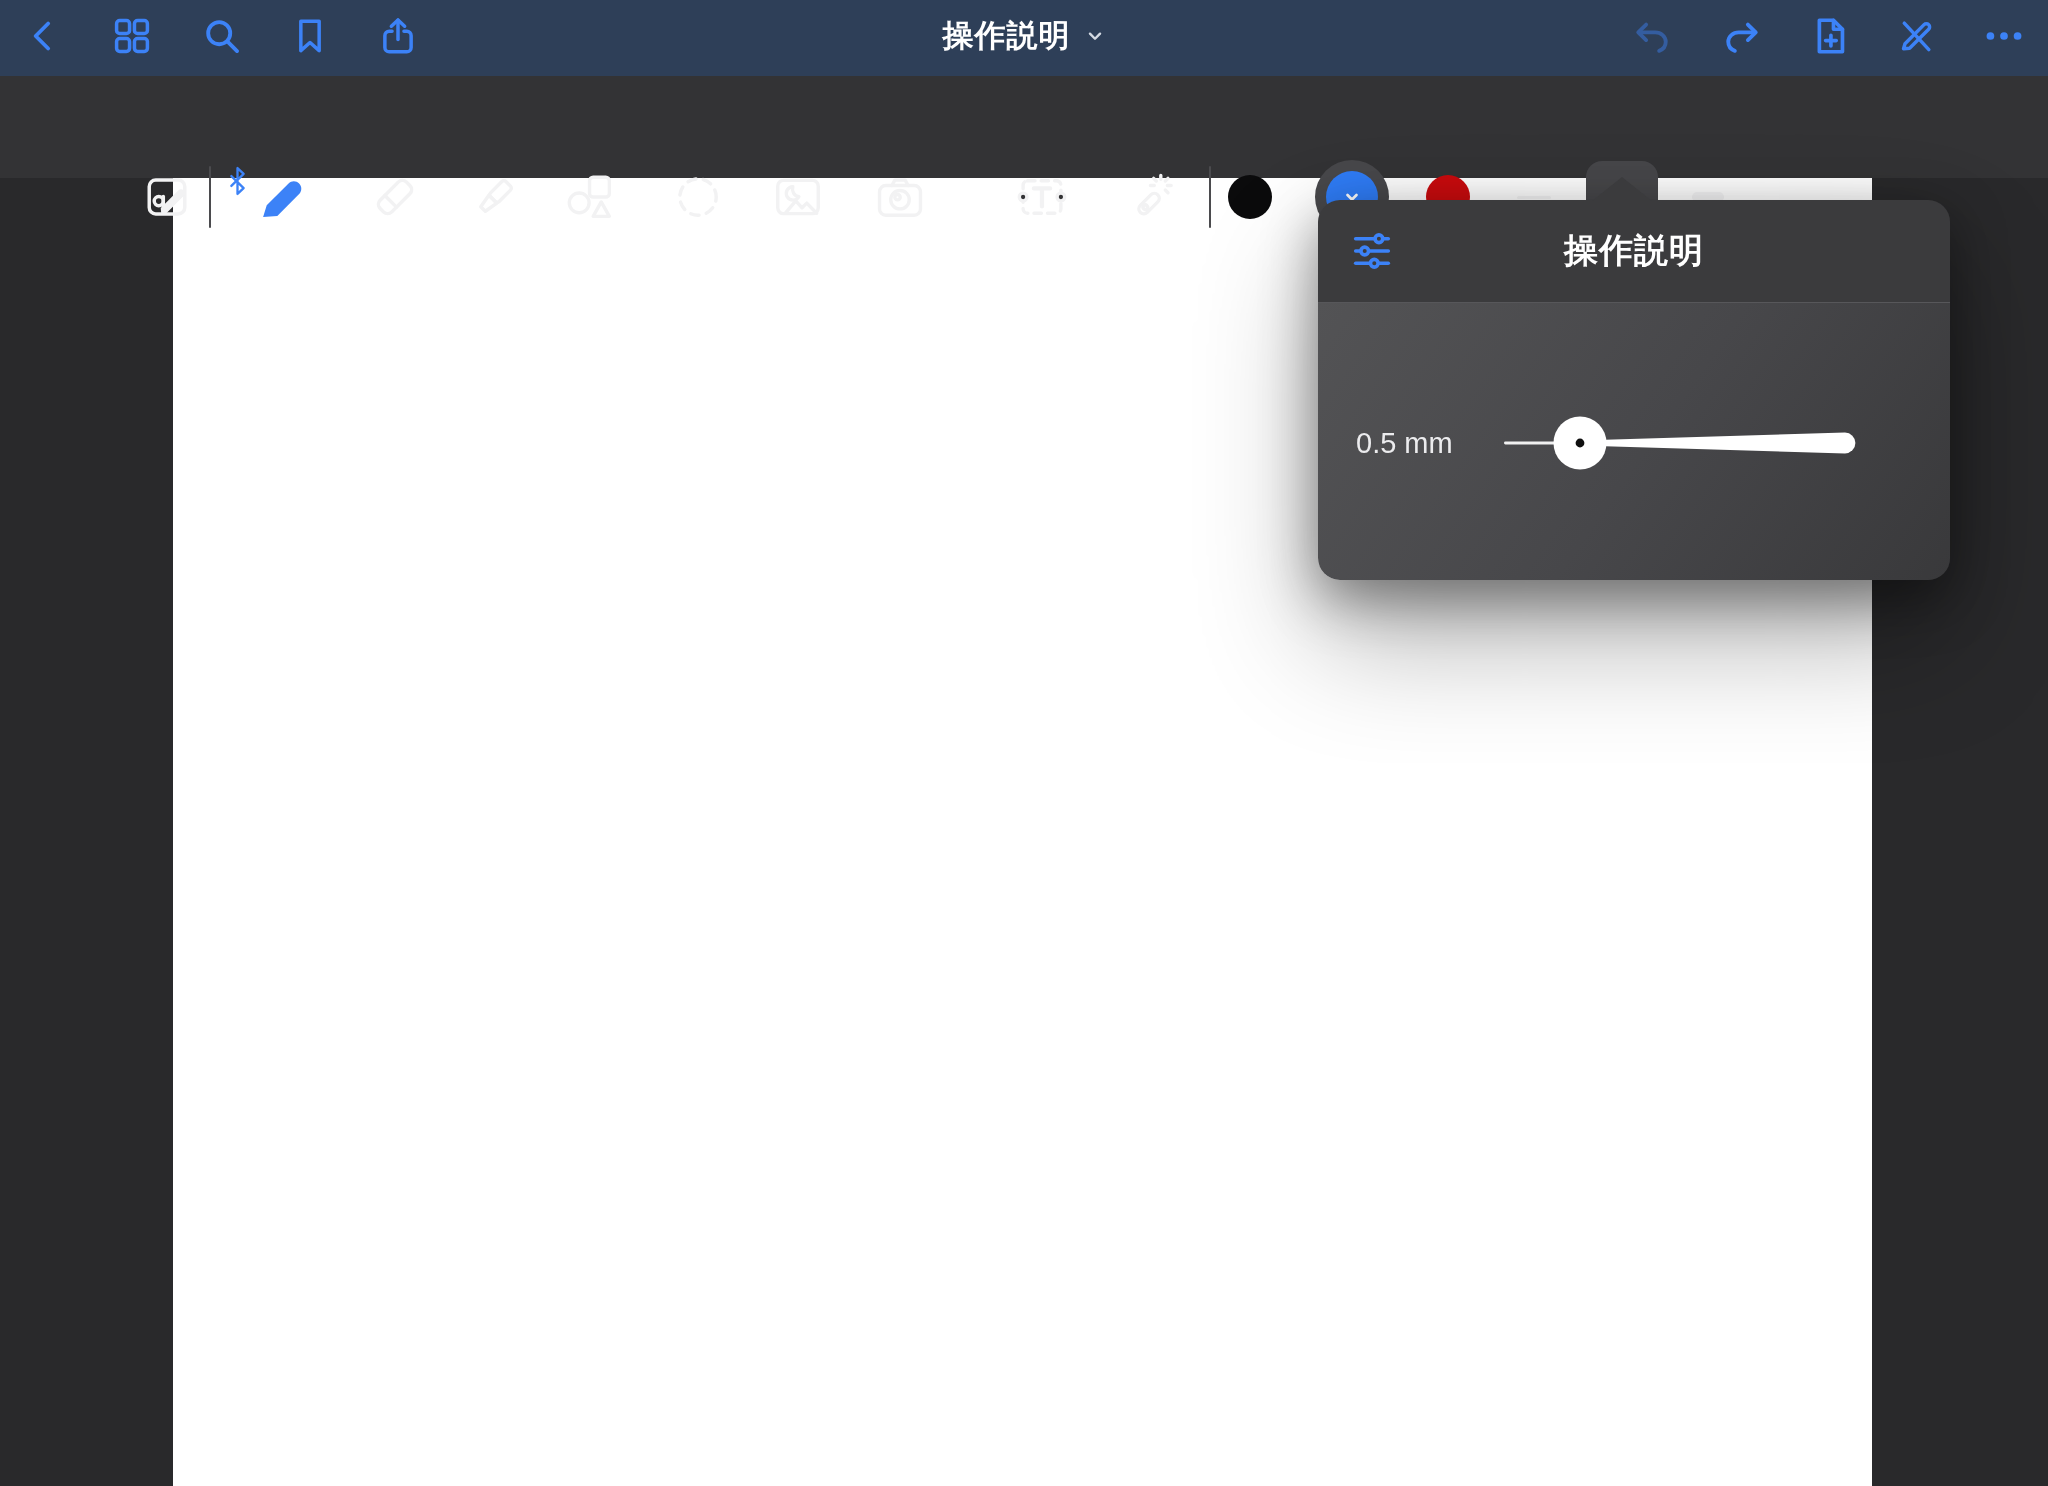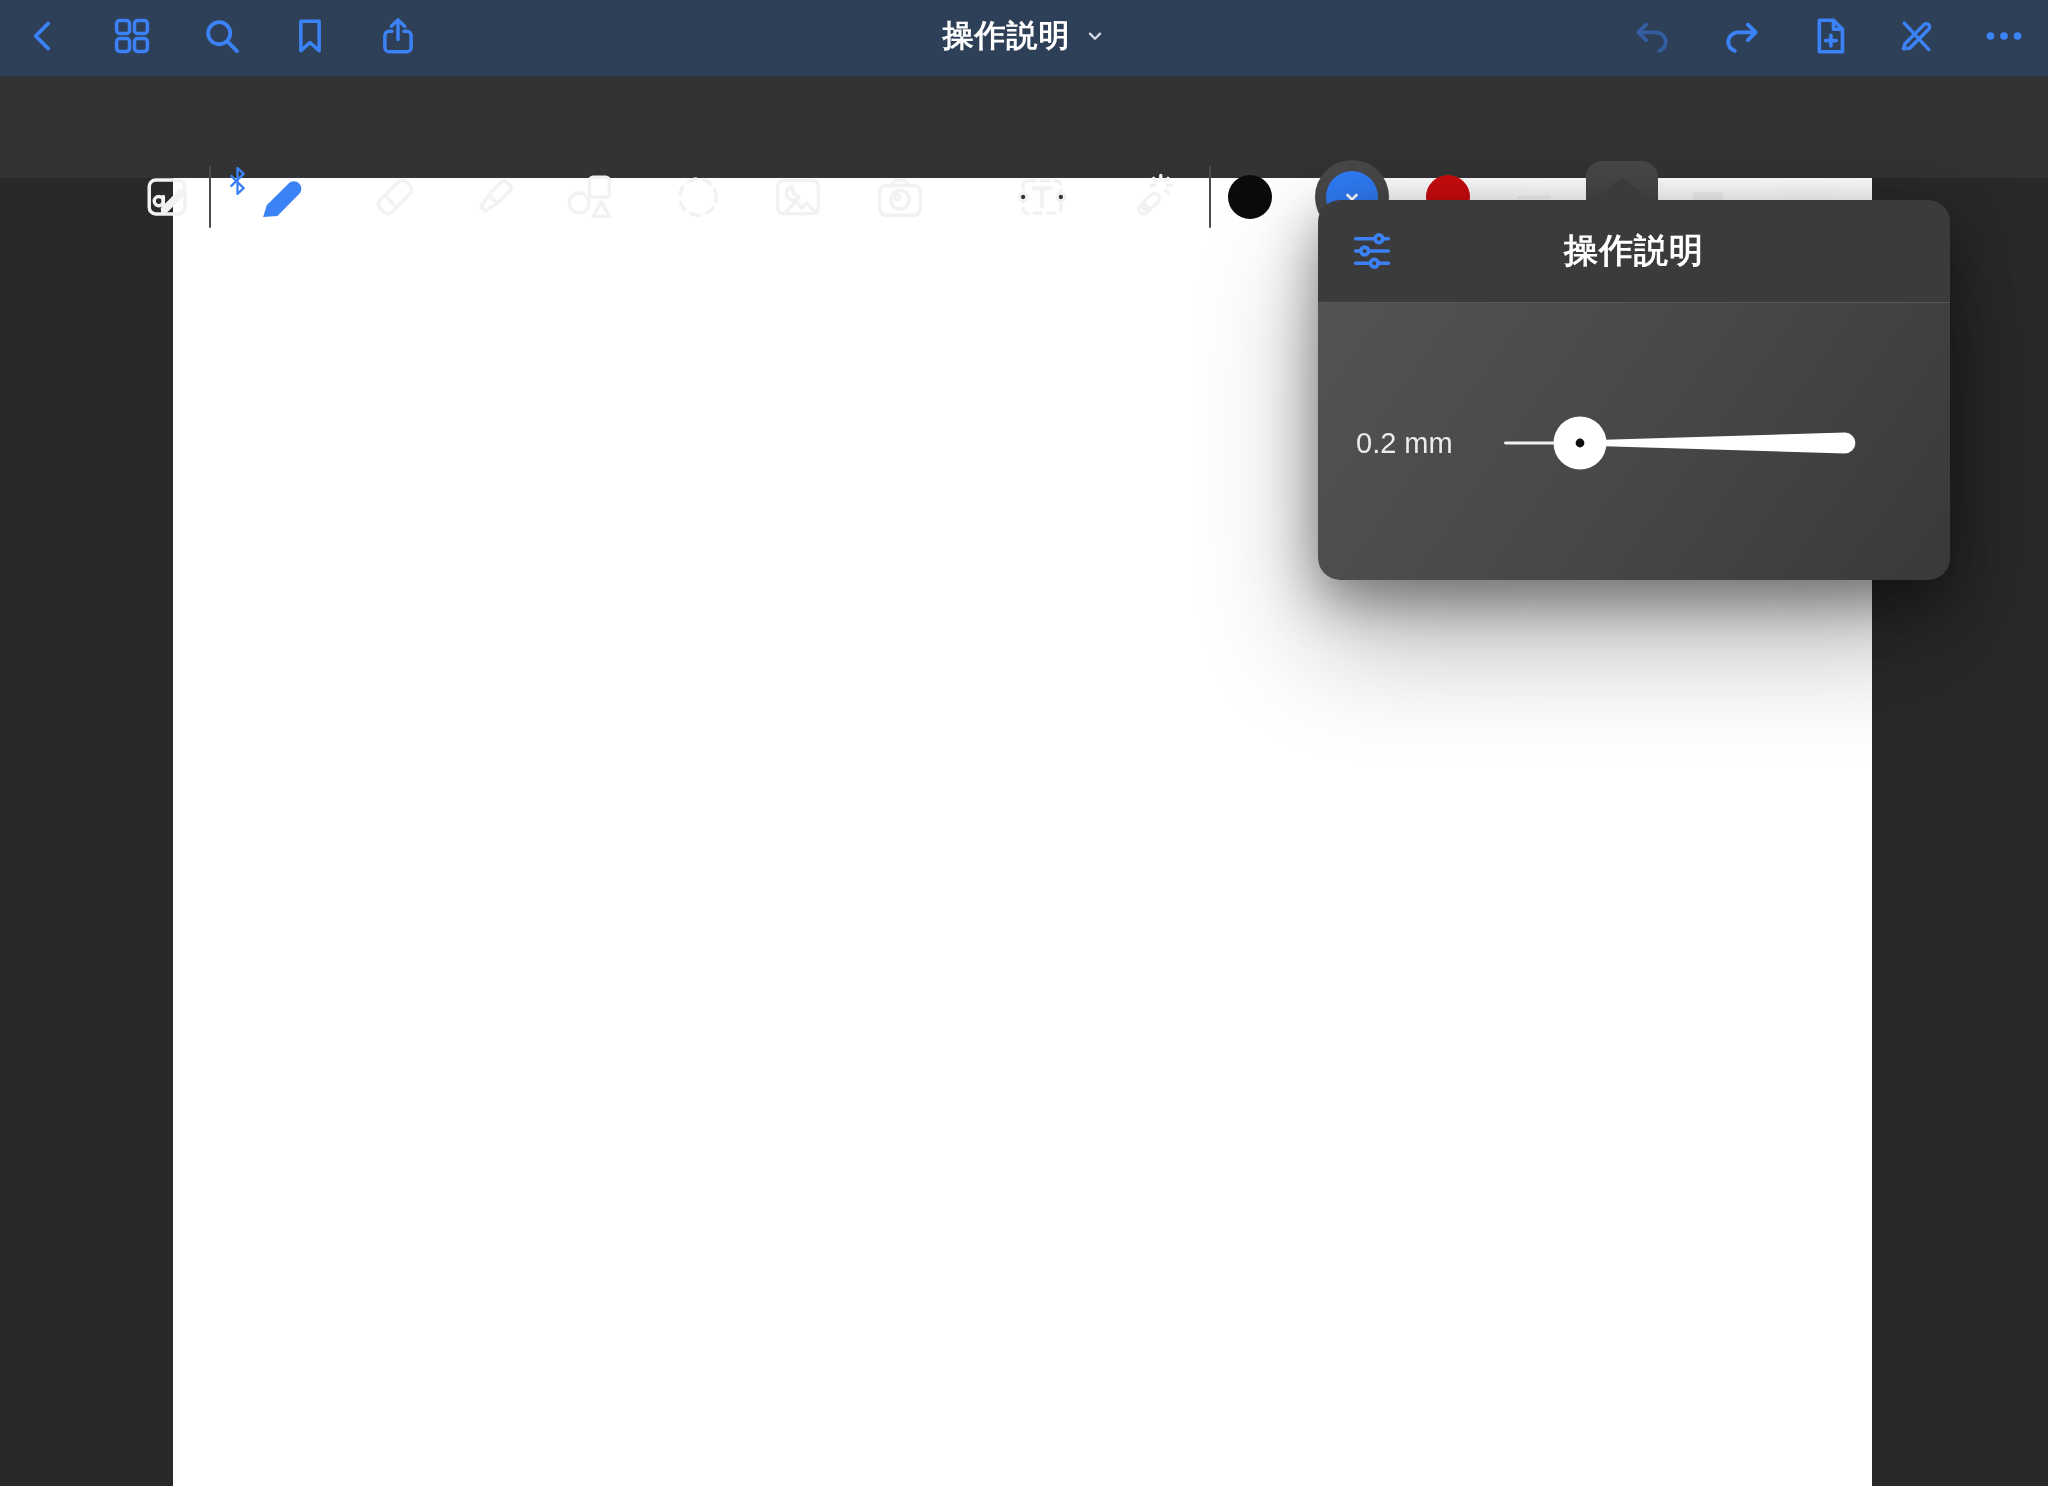--- a/index.html
+++ b/index.html
@@ -255,21 +255,21 @@
           <path d="M3.5 12 H20.5"></path>
             <circle cx="8.2" cy="12" r="2" fill="#3b3b3d"></circle>
           <path d="M3.5 18.4 H20.5"></path>
             <circle cx="13.2" cy="18.4" r="2" fill="#3b3b3d"></circle>
         </svg>
       </button>
       <div class="pop-title">操作説明</div>
     </div>
     <div class="pop-div"></div>
     <div class="pop-body">
-      <span class="slider-label">0.2 mm</span>
+      <span class="slider-label">0.5 mm</span>
       <svg class="slider" width="374" height="60" viewBox="0 0 374 60">
         <rect x="0" y="28.6" width="82" height="2.8" rx="1.4" fill="#ffffff" opacity="0.92"></rect>
         <path d="M76 27.6 L341 19.6 A10.4 10.4 0 0 1 341 40.4 L76 32.4 Z" fill="#ffffff"></path>
         <circle cx="76" cy="30" r="26.5" fill="#ffffff"></circle>
         <circle cx="76" cy="30" r="4.4" fill="#101010"></circle>
       </svg>
     </div>
   </div>
 
 </div>

